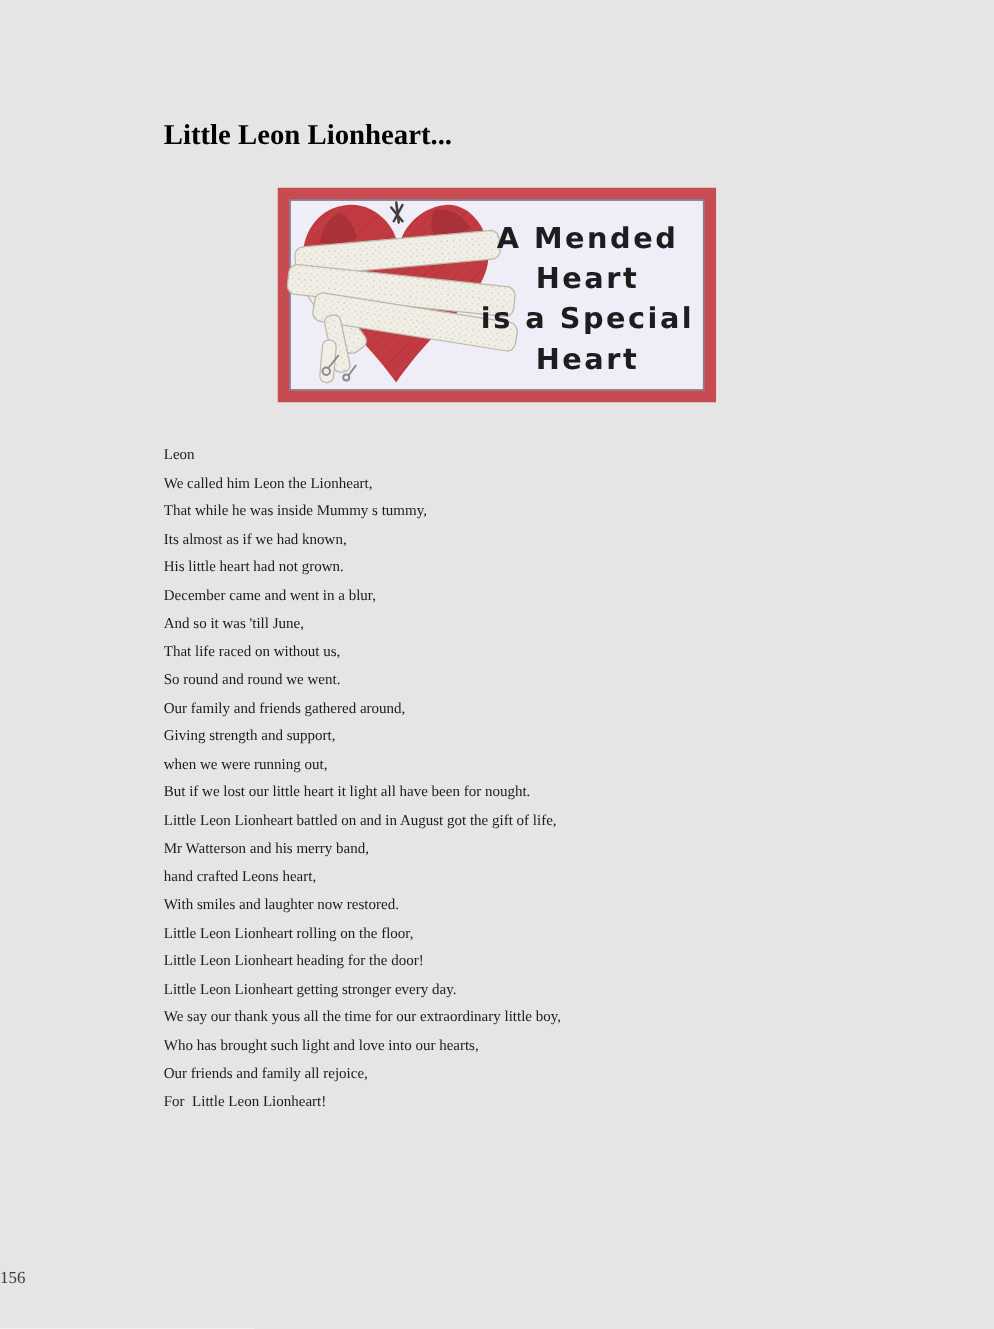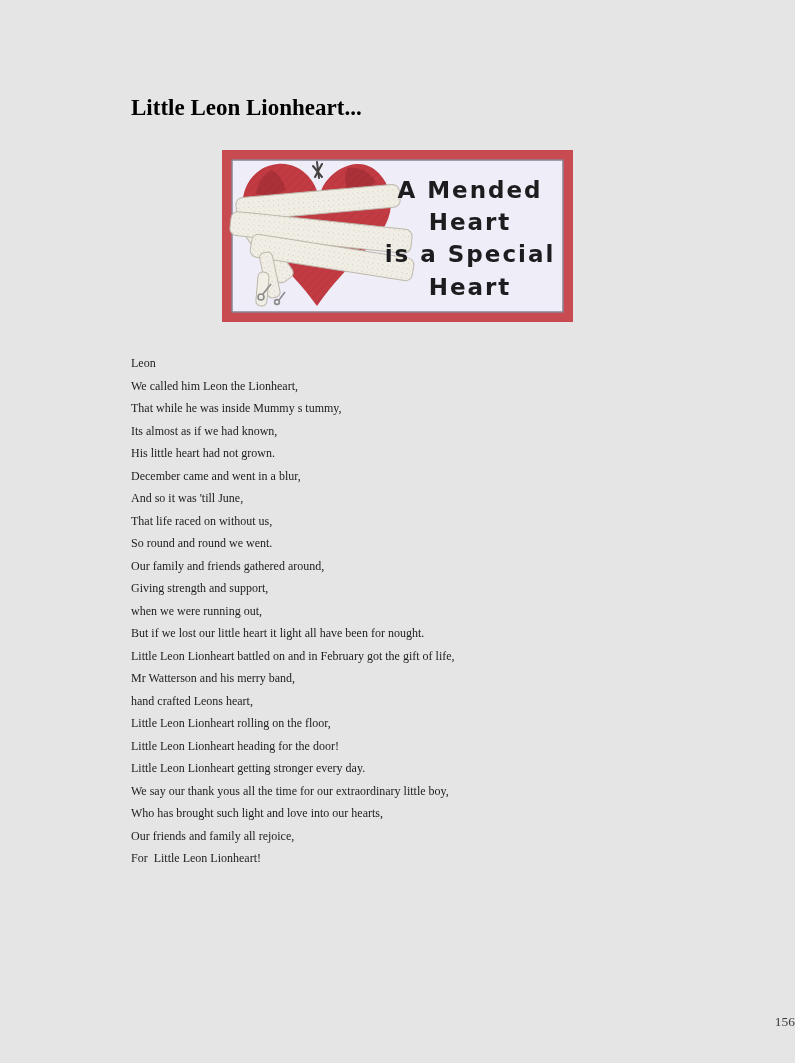--- a/index.html
+++ b/index.html
@@ -51,21 +51,21 @@
     font-size: 12px;
     line-height: 22.5px;
     color: #1c1c1c;
   }
   .poem-line { white-space: pre-wrap; min-height: 22.5px; }
   .page-number {
     position: absolute;
     top: 1014px;
     left: 0;
     width: 100%;
-    text-align: right;
+    text-align: left;
     font-size: 13.5px;
     color: #3a3a3a;
   }
 </style>
 </head>
 <body>
 
 <div class="page">
 
   <h1 class="title">Little Leon Lionheart...</h1>
@@ -144,23 +144,24 @@
       <div class="poem-line">Its almost as if we had known,</div>
       <div class="poem-line">His little heart had not grown.</div>
       <div class="poem-line">December came and went in a blur,</div>
       <div class="poem-line">And so it was 'till June,</div>
       <div class="poem-line">That life raced on without us,</div>
       <div class="poem-line">So round and round we went.</div>
       <div class="poem-line">Our family and friends gathered around,</div>
       <div class="poem-line">Giving strength and support,</div>
       <div class="poem-line">when we were running out,</div>
       <div class="poem-line">But if we lost our little heart it light all have been for nought.</div>
-      <div class="poem-line">Little Leon Lionheart battled on and in February got the gift of life,</div>
+      <div class="poem-line">Little Leon Lionheart battled on and in August got the gift of life,</div>
       <div class="poem-line">Mr Watterson and his merry band,</div>
       <div class="poem-line">hand crafted Leons heart,</div>
+      <div class="poem-line">With smiles and laughter now restored.</div>
       <div class="poem-line">Little Leon Lionheart rolling on the floor,</div>
       <div class="poem-line">Little Leon Lionheart heading for the door!</div>
       <div class="poem-line">Little Leon Lionheart getting stronger every day.</div>
       <div class="poem-line">We say our thank yous all the time for our extraordinary little boy,</div>
       <div class="poem-line">Who has brought such light and love into our hearts,</div>
       <div class="poem-line">Our friends and family all rejoice,</div>
       <div class="poem-line">For  Little Leon Lionheart!</div>
     </div>
 
   <div class="page-number">156</div>

